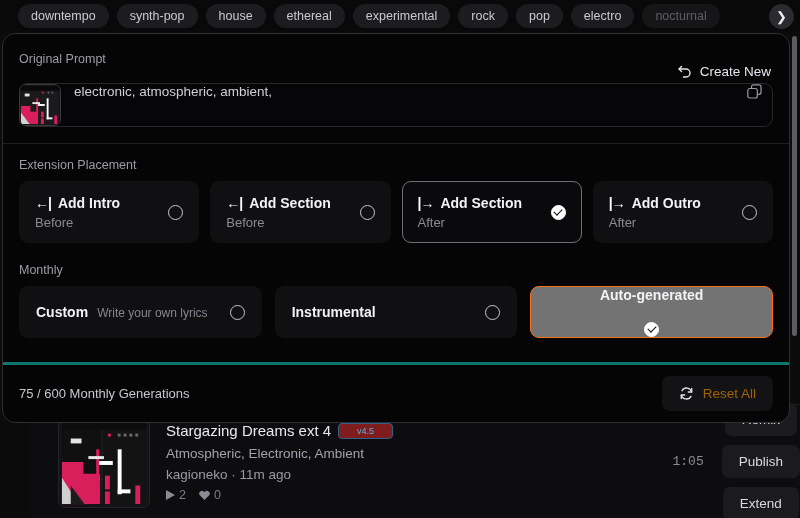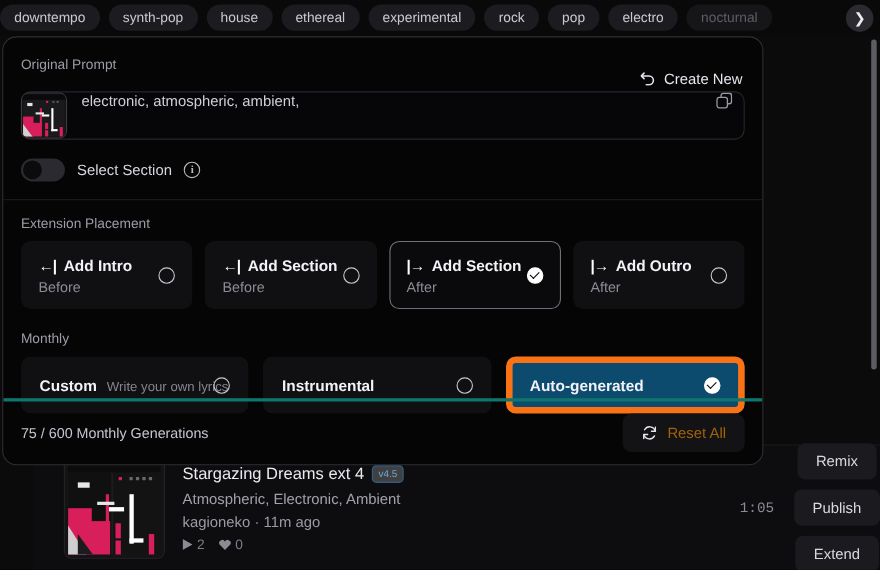--- a/index.html
+++ b/index.html
@@ -24,56 +24,56 @@
     width: 92px; height: 92px; border-radius: 7px; flex: 0 0 92px;
     overflow: hidden; position: relative; background: #151517;
     border: 1px solid #242428;
   }
   .art-svg { display: block; width: 100%; height: 100%; }
   .track-meta { margin-left: 16px; flex: 1 1 auto; min-width: 0; }
   .track-title-row { display: flex; align-items: center; gap: 7px; height: 19px; }
   .track-title { font-size: 15px; color: #e9e9ee; font-weight: 500; white-space: nowrap; }
   .track-badge {
     font-size: 9px; color: #6aa9e0; border: 1px solid #2f5f8a;
-    border-radius: 4px; padding: 1px 5px; background: #404040; line-height: 12px;
+    border-radius: 4px; padding: 1px 18px; background: #7f1d1d; line-height: 12px;
   }
   .track-genres { font-size: 13.5px; color: #a2a2ad; margin-top: 6px; }
   .track-user { font-size: 13.5px; color: #9a9aa5; margin-top: 6px; }
   .track-stats { font-size: 12.5px; color: #7e7e8a; margin-top: 6px; display: flex; gap: 13px; align-items: center; }
   .track-stats span { display: inline-flex; align-items: center; gap: 4px; }
   .track-dur { font-size: 13px; color: #8b8b96; font-family: "Liberation Mono", monospace; margin-right: 18px; }
   .track-actions { display: flex; gap: 9px; align-items: center; padding-right: 0; flex-direction: column; }
   .act-btn {
     background: #1b1b1f; color: #d9d9e0; border: none; border-radius: 7px;
     padding: 9px 17px; font-size: 13.5px; font-family: "Liberation Sans", sans-serif;
     white-space: nowrap;
   }
 
   
   .tagbar {
     position: absolute; left: 0; top: 0; width: 800px; height: 32px;
-    display: flex; align-items: center; gap: 8px; 
+    display: flex; align-items: center; gap: 8px; padding-left: 18px;
     background: #09090a; overflow: hidden;
   }
   .tag {
     background: #1c1c20; color: #c9c9d2; border-radius: 14px;
     padding: 5px 13px; font-size: 12.5px; white-space: nowrap; flex: 0 0 auto;
   }
   .tag.faded { color: #5d5d66; background: #161619; }
   .scroll-next {
     position: absolute; right: 6px; top: 4px;
     width: 25px; height: 25px; border-radius: 50%;
     background: #2a2a30; color: #ececf2;
     display: flex; align-items: center; justify-content: center;
     font-size: 13px; border: none;
   }
 
   
   .modal {
-    position: absolute; left: 2px; top: 33px; width: 692px; height: 390px;
+    position: absolute; left: 2px; top: 33px; width: 788px; height: 390px;
     background: #050506; border: 1px solid #2e2e34; border-radius: 13px;
     overflow: hidden;
   }
   .modal-body { padding: 14px 16px 0 16px; }
 
   .sec-label { font-size: 12.5px; color: #9c9ca6; margin-bottom: 9px; }
   .row-between { display: flex; align-items: center; justify-content: space-between; }
 
   .create-new {
     display: flex; align-items: center; gap: 8px;
@@ -142,21 +142,21 @@
     transform: rotate(-45deg) translate(1px, -1px);
   }
 
   .lyr-grid { display: flex; gap: 13px; }
   .lyr-card {
     flex: 1 1 0; min-width: 0; height: 52px; border-radius: 9px;
     background: #101013; border: 1px solid transparent;
     display: flex; align-items: center; justify-content: space-between;
     padding: 0 16px;
   }
-  .lyr-card.selected { background: #0c4a6e; border: 6px solid #f97316; }
+  .lyr-card.selected { background: #737373; border: 1px solid #f97316; flex-direction: column; }
   .lyr-left { display: flex; align-items: baseline; gap: 9px; min-width: 0; }
   .lyr-title { font-size: 14px; color: #f2f2f7; font-weight: bold; white-space: nowrap; }
   .lyr-hint { font-size: 12px; color: #85858f; white-space: nowrap; }
 
   .modal-footer {
     position: absolute; left: 0; bottom: 0; width: 100%; height: 60px;
     border-top: 3px solid #0f766e;
     display: flex; align-items: center; justify-content: space-between;
     padding: 0 16px;
   }
@@ -294,27 +294,20 @@
         </div>
         <div class="prompt-text">electronic, atmospheric, ambient,</div>
         <div class="copy-icon">
           <svg width="15" height="15" viewBox="0 0 15 15">
             <rect x="4.5" y="0.8" width="9.5" height="9.5" rx="2" fill="none" stroke="#9a9aa4" stroke-width="1.2"></rect>
             <rect x="0.8" y="4.5" width="9.5" height="9.5" rx="2" fill="#060608" stroke="#9a9aa4" stroke-width="1.2"></rect>
           </svg>
         </div>
       </div>
 
-      <div class="toggle-row">
-        <button class="toggle">
-          <span class="knob"></span>
-        </button>
-        <span class="toggle-label">Select Section</span>
-        <span class="info-icon">i</span>
-      </div>
 
       <div class="divider"></div>
 
       <div class="sec-label" style="margin-top:14px;">Extension Placement</div>
       <div class="opt-grid">
 
         <div class="opt-card">
           <div>
             <div class="opt-main">
               <span class="arrow-glyph">←|</span>

